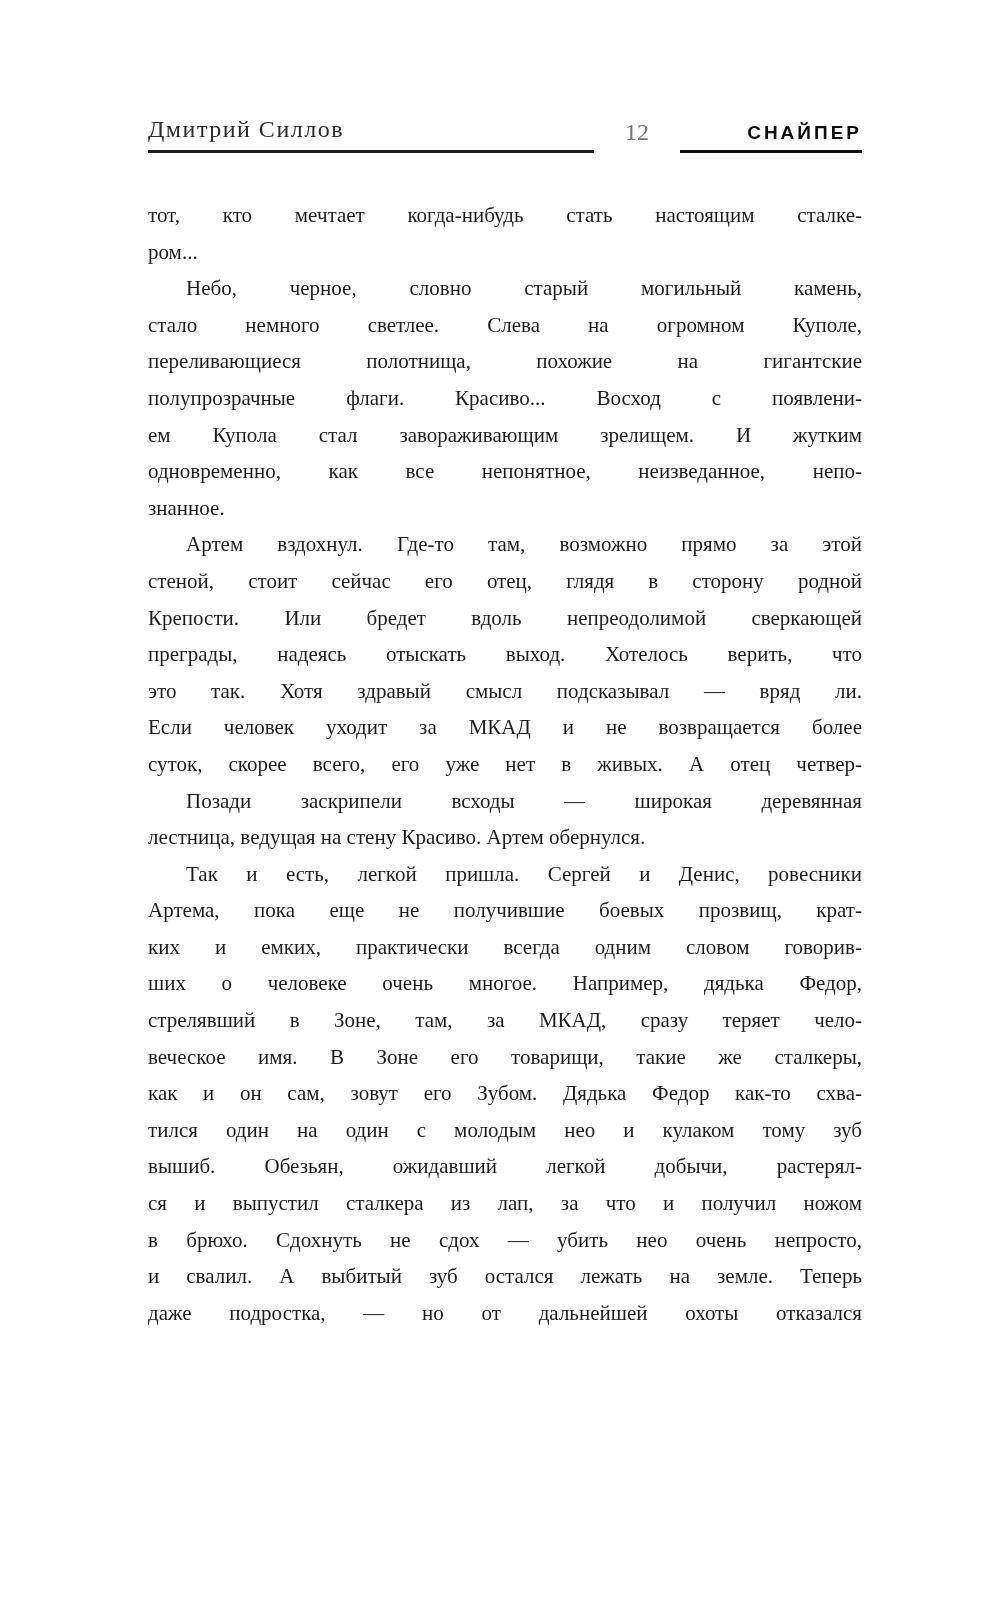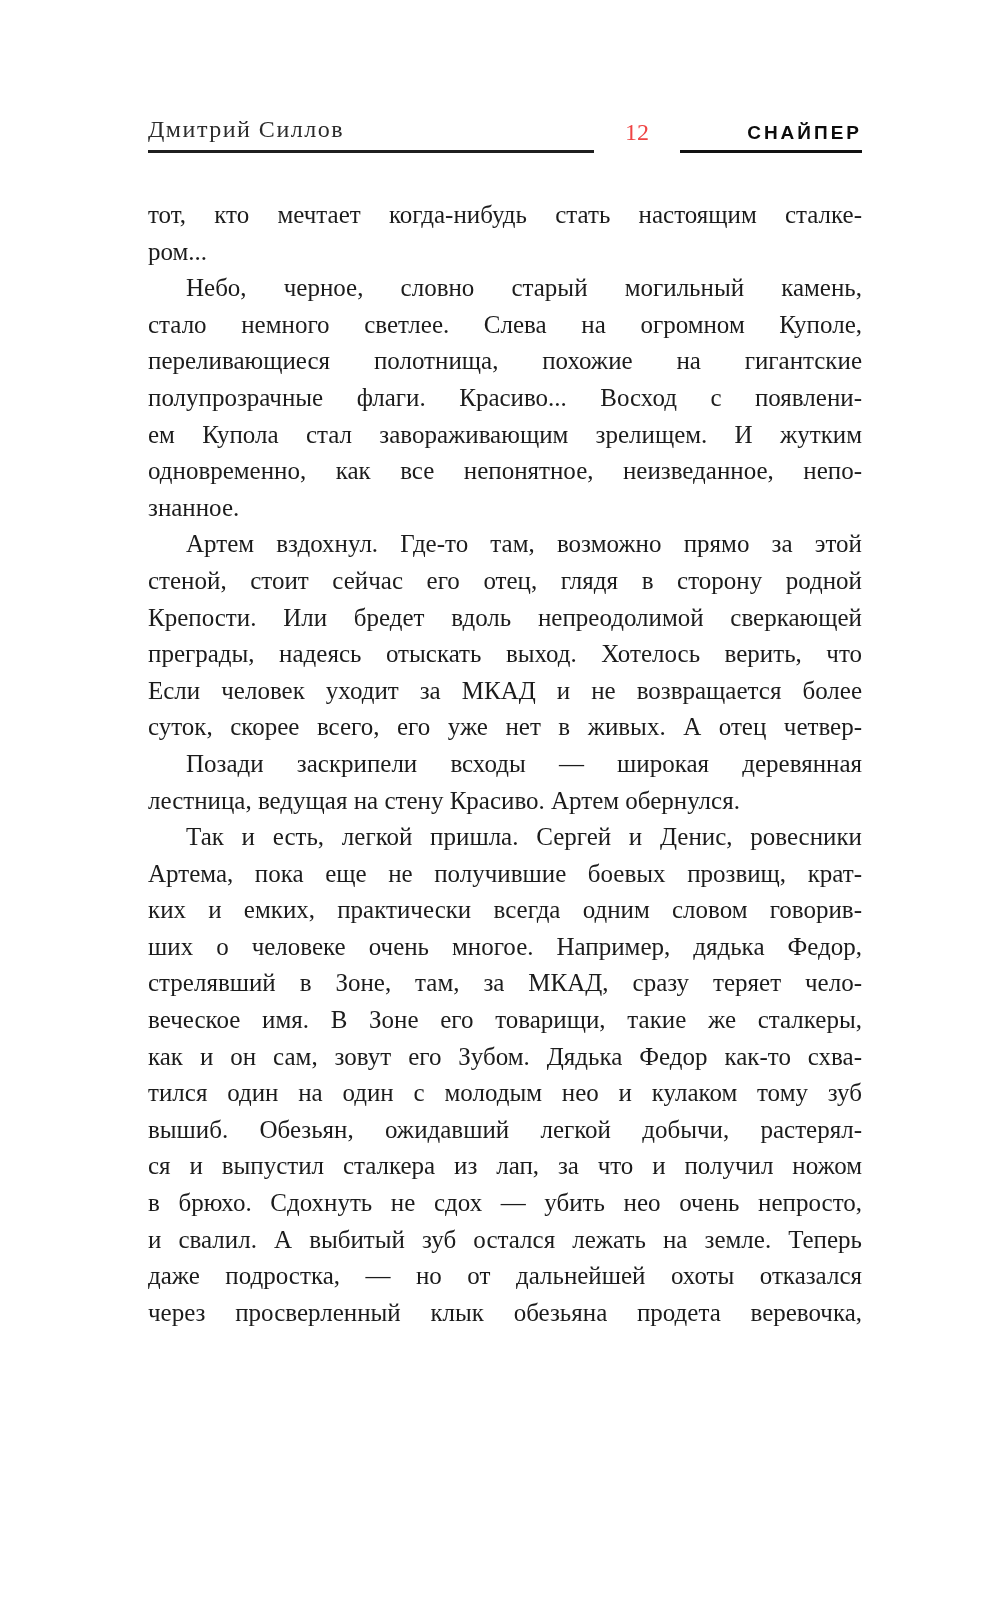--- a/index.html
+++ b/index.html
@@ -42,34 +42,34 @@
     text-align: right;
   }
   .author-name {
     font-size: 24px;
     letter-spacing: 1.5px;
     color: #2b2b2b;
     white-space: nowrap;
   }
   .page-number {
     font-size: 24px;
-    color: #ef4444;
+    color: #737373;
   }
   .book-title {
     font-family: "Liberation Sans", "DejaVu Sans", sans-serif;
     font-weight: 700;
     font-size: 19px;
     letter-spacing: 3px;
     color: #0c0c0c;
     white-space: nowrap;
   }
   
   .body-text {
     margin-top: 44px;
-    font-size: 25px;
+    font-size: 21px;
     line-height: 36.6px;
     color: #1c1c1c;
   }
   .paragraph { margin: 0; }
   .line {
     text-align: justify;
     text-align-last: justify;
     white-space: normal;
   }
   .line.indent { text-indent: 38px; }
@@ -108,20 +108,21 @@
           <div class="line">полупрозрачные флаги. Красиво... Восход с появлени-</div>
           <div class="line">ем Купола стал завораживающим зрелищем. И жутким</div>
           <div class="line">одновременно, как все непонятное, неизведанное, непо-</div>
           <div class="line last">знанное.</div>
         </div>
         <div class="paragraph">
           <div class="line indent">Артем вздохнул. Где-то там, возможно прямо за этой</div>
           <div class="line">стеной, стоит сейчас его отец, глядя в сторону родной</div>
           <div class="line">Крепости. Или бредет вдоль непреодолимой сверкающей</div>
           <div class="line">преграды, надеясь отыскать выход. Хотелось верить, что</div>
+          <div class="line">это так. Хотя здравый смысл подсказывал — вряд ли.</div>
           <div class="line">Если человек уходит за МКАД и не возвращается более</div>
           <div class="line">суток, скорее всего, его уже нет в живых. А отец четвер-</div>
         </div>
         <div class="paragraph">
           <div class="line indent">Позади заскрипели всходы — широкая деревянная</div>
           <div class="line last">лестница, ведущая на стену Красиво. Артем обернулся.</div>
         </div>
         <div class="paragraph">
           <div class="line indent">Так и есть, легкой пришла. Сергей и Денис, ровесники</div>
           <div class="line">Артема, пока еще не получившие боевых прозвищ, крат-</div>

